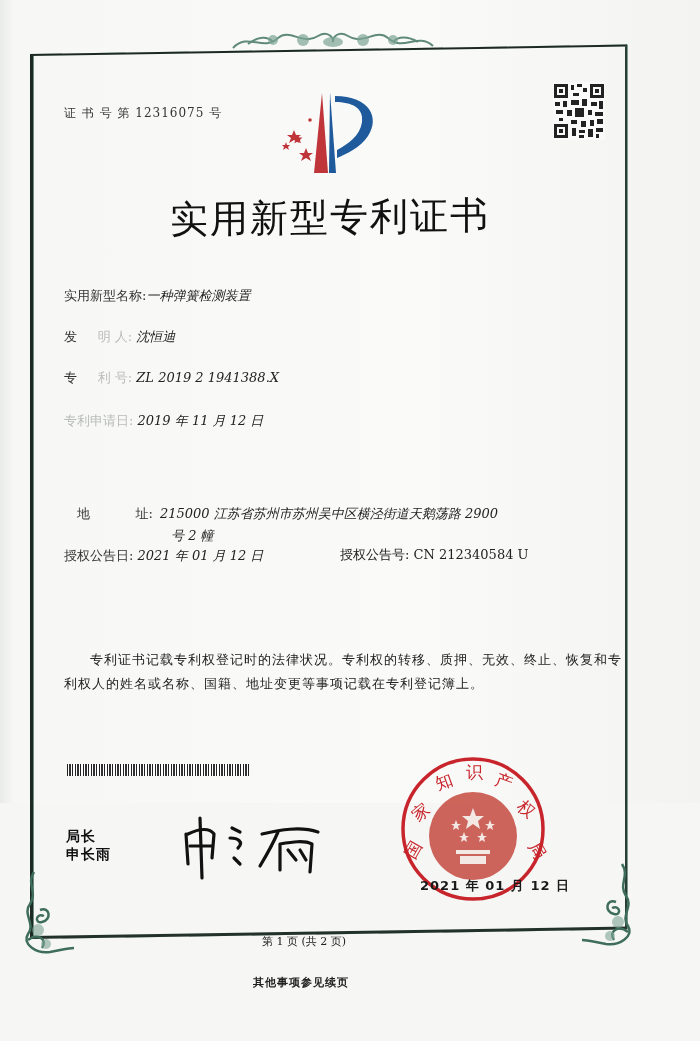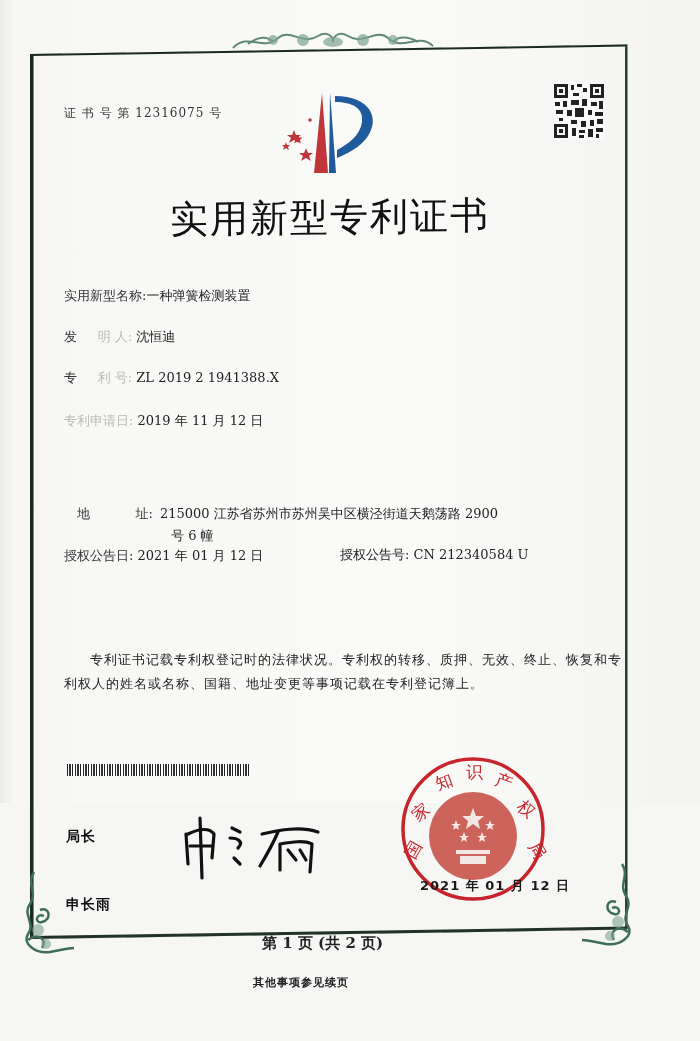--- a/index.html
+++ b/index.html
@@ -43,21 +43,21 @@
     position: absolute; left: 170px; top: 192px; width: 360px;
     font-family: "DejaVu Sans", "Liberation Sans", sans-serif;
     font-size: 38px; letter-spacing: 2px; color: #111; font-weight: normal;
     transform: skewY(-0.8deg);
   }
 
   .field { position: absolute; left: 64px; font-size: 13px; color: #2a2a2a; white-space: nowrap; }
   .field .lbl { color: #333; }
   .field .lbl.faded { color: #b9bcb8; }
   .field .lbl.faded b { color: #333; font-weight: normal; }
-  .field .val { color: #222; }
+  .field .val { color: #222; font-style: italic; }
   .f-name { top: 287px; }
   .f-inventor { top: 328px; }
   .f-patno { top: 369px; }
   .f-date { top: 412px; }
   .f-holder { top: 463px; }
   .f-addr { top: 503px; line-height: 22px; margin-left: 13px; }
   .f-addr .lbl { display: inline-block; width: 83px; }
   .f-addr .cont { display: block; padding-left: 94px; }
   .f-pubdate { top: 547px; }
   .f-pubno { position: absolute; left: 340px; top: 546px; font-size: 13px; color: #222; white-space: nowrap; }
@@ -72,32 +72,32 @@
 
   .barcode {
     position: absolute; left: 67px; top: 764px; width: 182px; height: 12px;
     background: repeating-linear-gradient(90deg, #222 0 1px, #fff 1px 2px, #333 2px 4px, #fff 4px 5px, #222 5px 6px, #fff 6px 8px);
   }
   .director-title, .director-name {
     position: absolute; left: 66px; font-family: "DejaVu Sans", "Liberation Sans", sans-serif;
     font-size: 14px; font-weight: bold; color: #111; letter-spacing: 1px;
   }
   .director-title { top: 828px; }
-  .director-name { top: 896px; }
+  .director-name { top: 846px; }
   .signature { position: absolute; left: 180px; top: 812px; width: 150px; height: 70px; }
 
   .seal { position: absolute; left: 398px; top: 754px; width: 150px; height: 150px; }
   .seal-date {
     position: absolute; left: 420px; top: 877px; font-size: 13px; font-weight: bold;
     color: #1a1a1a; letter-spacing: 1px; white-space: nowrap;
     font-family: "DejaVu Sans", "Liberation Sans", sans-serif;
   }
 
   .page-no {
-    position: absolute; left: 262px; top: 934px; font-size: 15px; color: #222; font-weight: bold;
+    position: absolute; left: 262px; top: 934px; font-size: 11px; color: #222; font-weight: normal;
   }
   .footer-note {
     position: absolute; left: 253px; top: 975px; font-size: 11px; color: #222; font-weight: bold; letter-spacing: 1px;
   }
 </style>
 </head>
 <body>
 
 <div class="page">
 
@@ -220,21 +220,21 @@
   </div>
 
   <div class="field f-date">
     <span class="lbl faded">专利申请日:</span>
     <span class="val">2019 年 11 月 12 日</span>
   </div>
 
 
   <div class="field f-addr">
     <span class="lbl"><span>地</span>&nbsp;&nbsp;&nbsp;&nbsp;&nbsp;&nbsp;&nbsp;&nbsp;&nbsp;&nbsp;&nbsp;<span>址:</span></span><span class="val">215000 江苏省苏州市苏州吴中区横泾街道天鹅荡路 2900</span>
-    <span class="val cont">号 6 幢</span>
+    <span class="val cont">号 2 幢</span>
   </div>
 
   <div class="field f-pubdate">
     <span class="lbl">授权公告日:</span>
     <span class="val">2021 年 01 月 12 日</span>
   </div>
 
   <div class="f-pubno">
     <span class="lbl">授权公告号:</span>
     <span class="val">CN 212340584 U</span>

